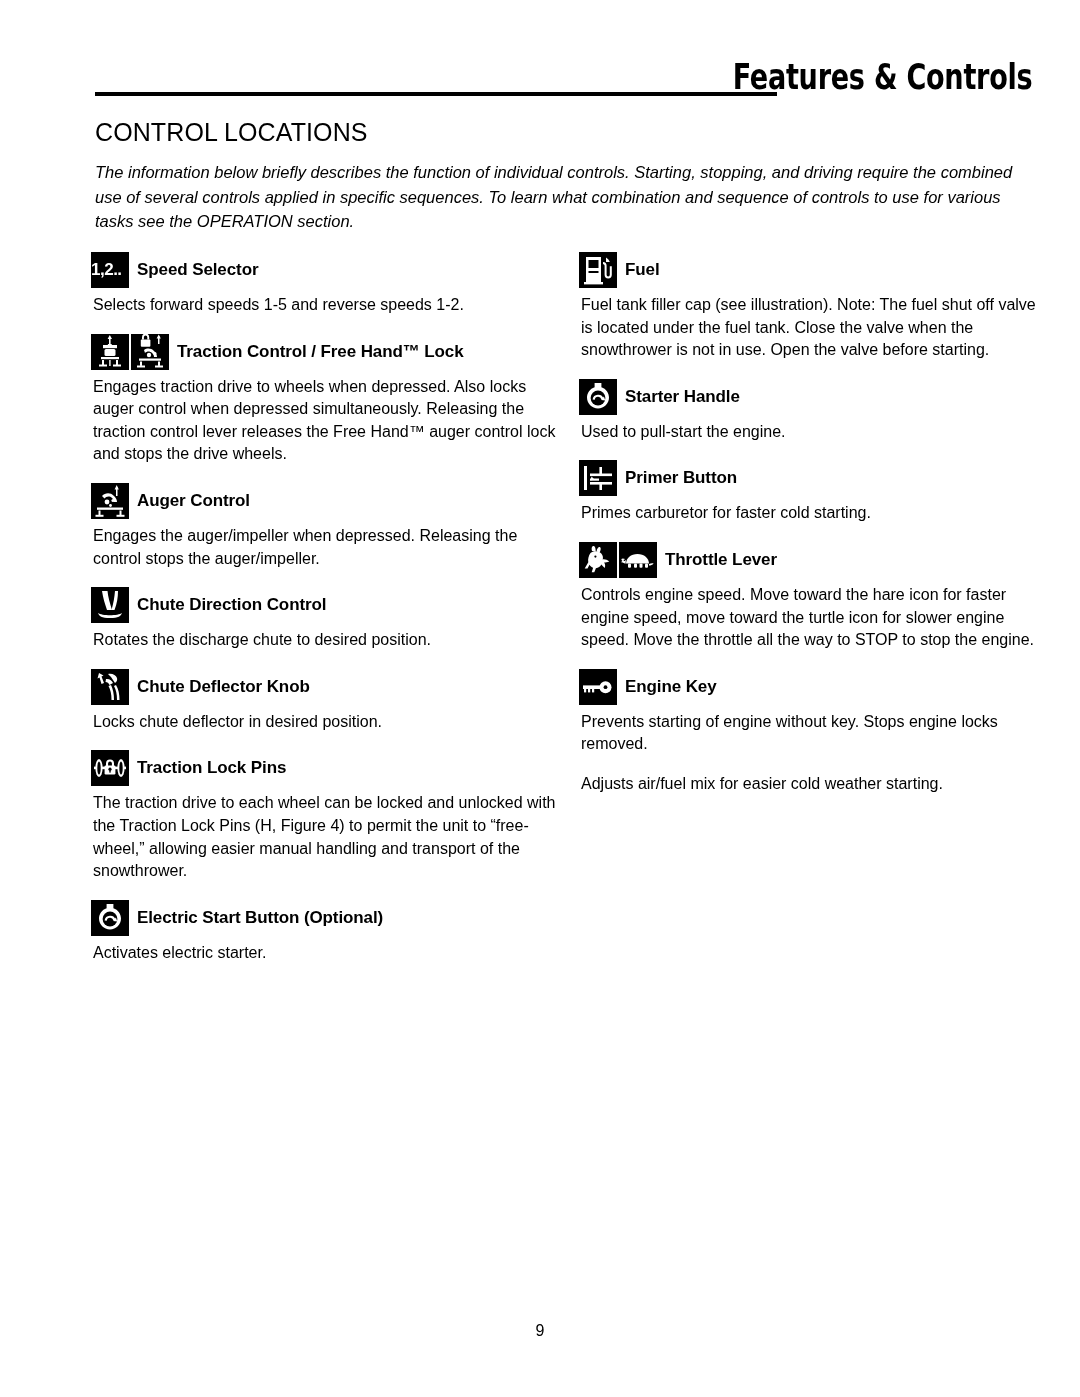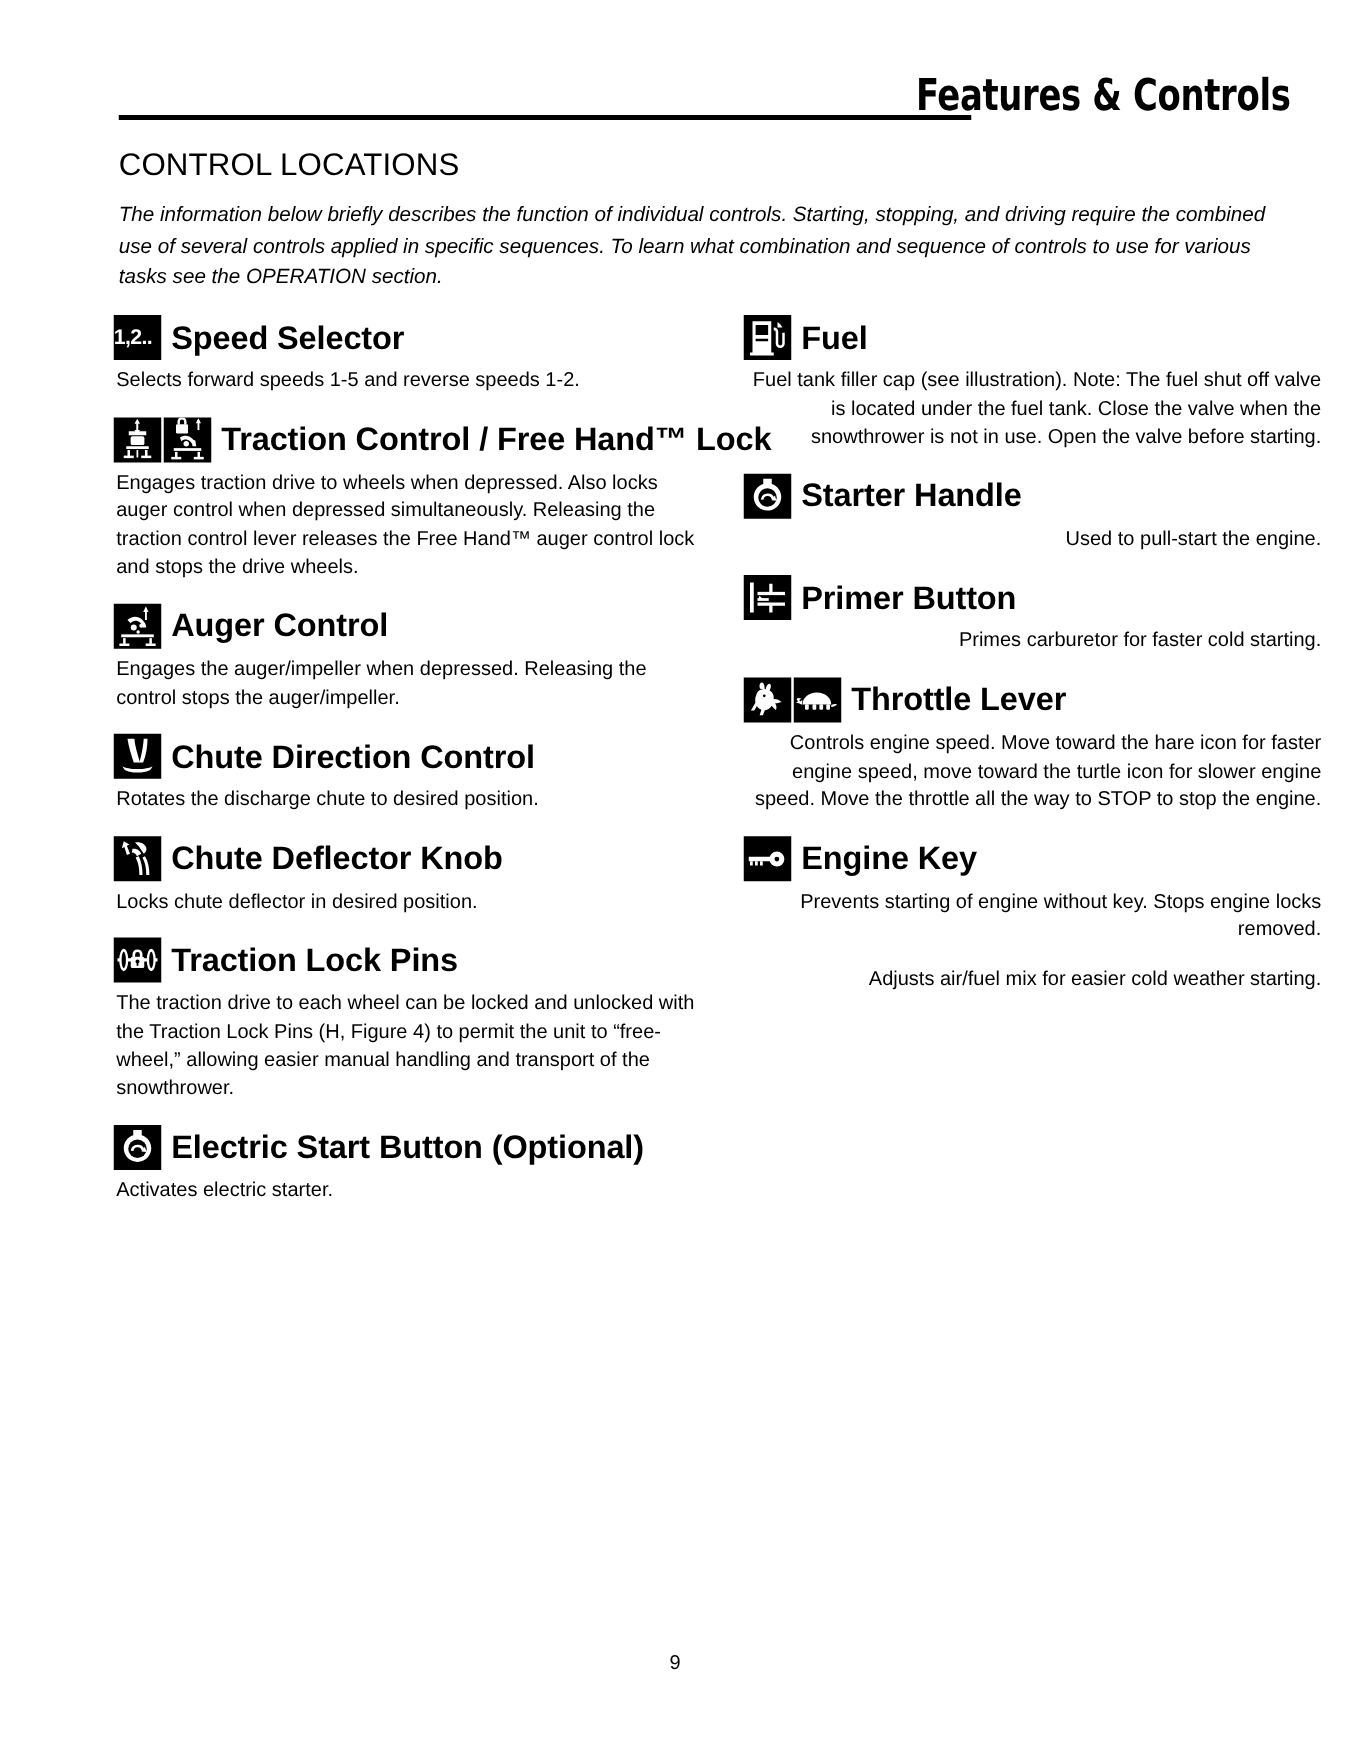--- a/index.html
+++ b/index.html
@@ -65,32 +65,32 @@
     font-style: italic;
     line-height: 24.5px;
   }
 
   
   .column {
     position: absolute;
     top: 252px;
   }
   .col-left  { left: 91px;  width: 474px; }
-  .col-right { left: 595px; width: 462px; text-align: right; }
+  .col-right { left: 579px; width: 462px; }
 
   .entry { margin-bottom: 0; }
 
   .entry-head {
     display: flex;
     align-items: center;
     gap: 8px;
     margin-bottom: 6px;
   }
   .entry-title {
-    font-size: 26px;
+    font-size: 17px;
     font-weight: bold;
     letter-spacing: -0.1px;
     white-space: nowrap;
   }
   .entry-body {
     font-size: 16px;
     line-height: 22.6px;
     margin: 0 0 17px 2px;
   }
 

